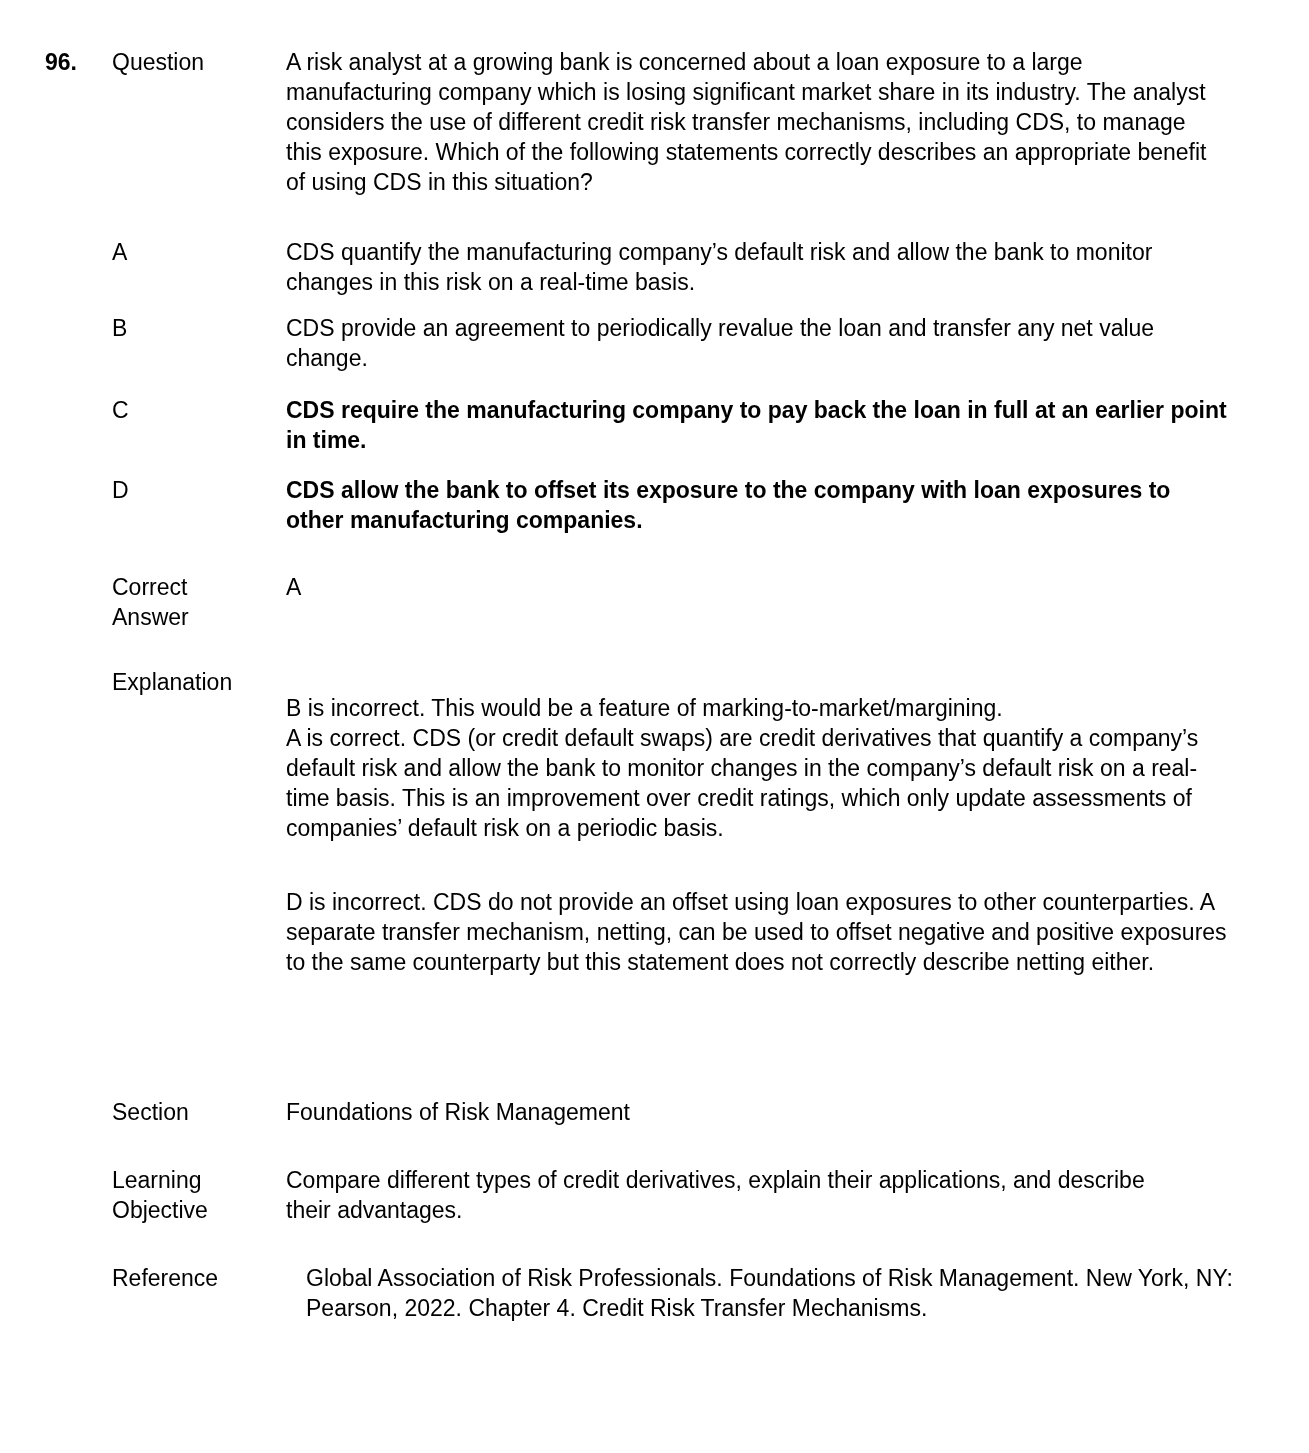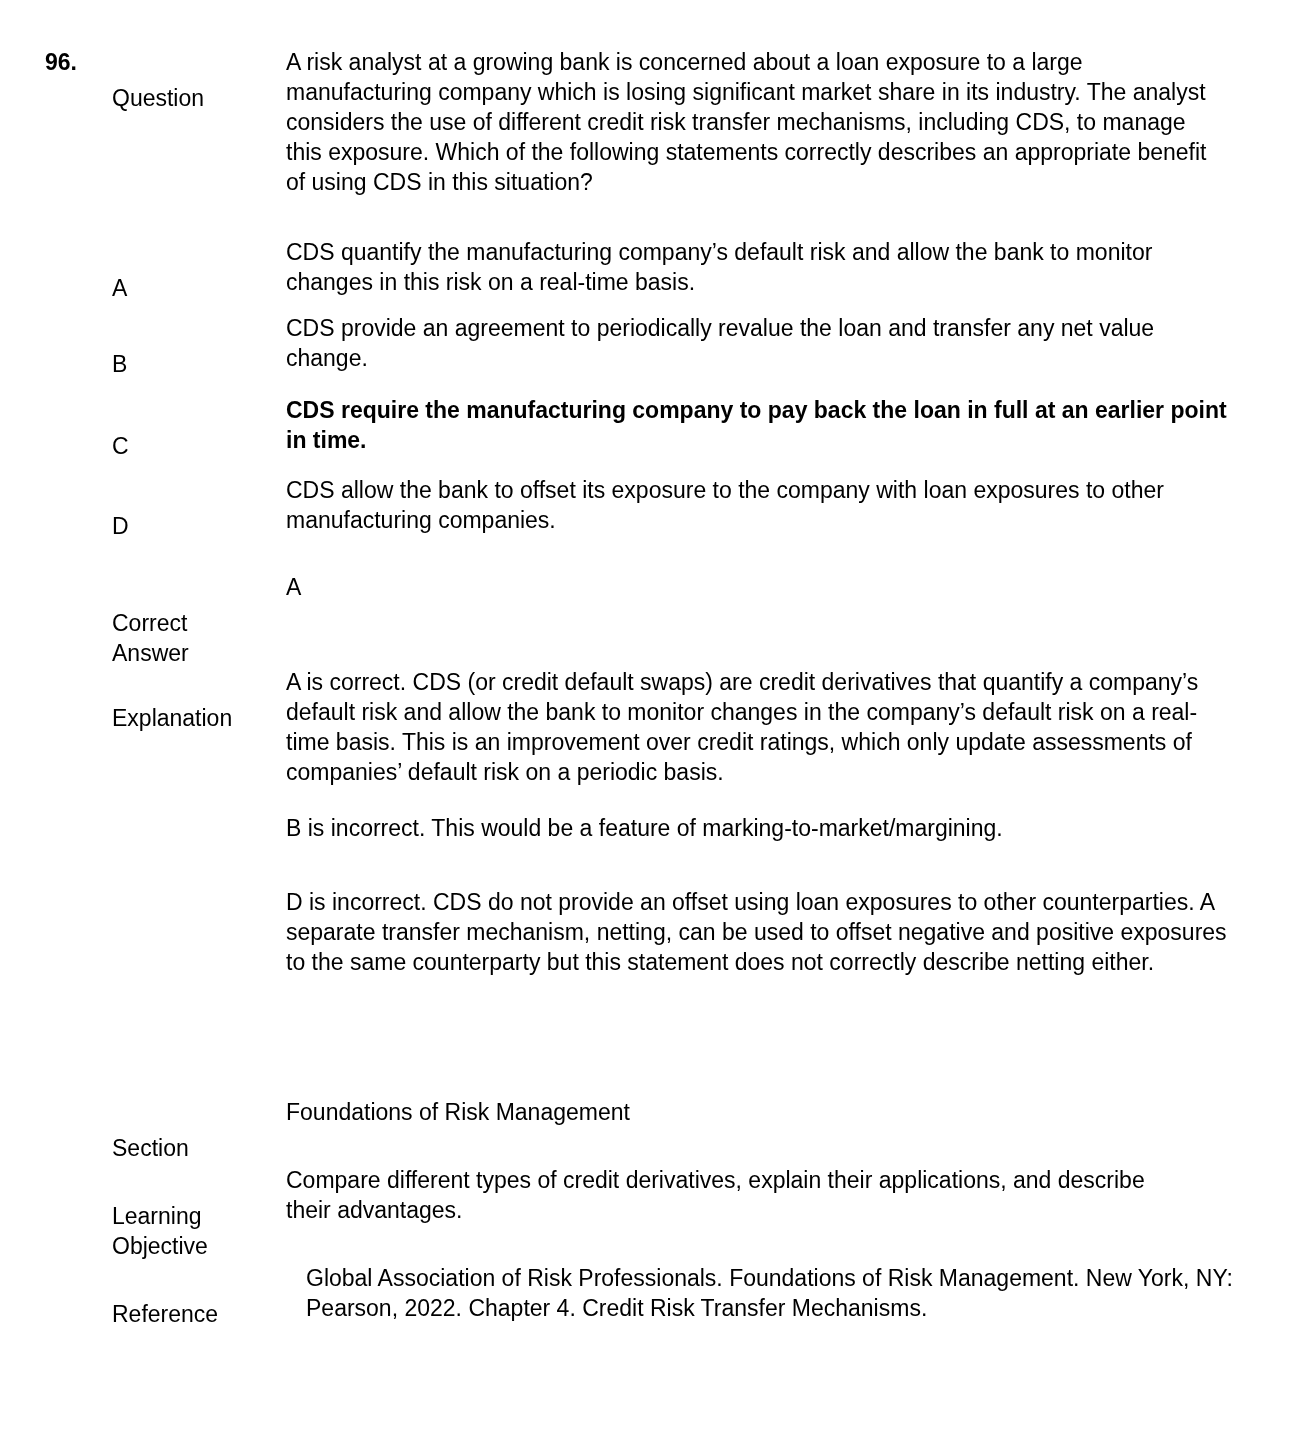--- a/index.html
+++ b/index.html
@@ -26,21 +26,20 @@
       position: absolute;
       left: 45px;
       top: 0;
       font-weight: bold;
     }
     .label {
       position: absolute;
       left: 112px;
       top: 0;
       width: 165px;
-      margin-top: 36px;
     }
     .content {
       position: absolute;
       left: 286px;
       top: 0;
       width: 950px;
     }
     .para {
       margin: 0;
     }
@@ -64,36 +63,36 @@
   <div class="content" style="width:935px;">CDS provide an agreement to periodically revalue the loan and transfer any net value change.</div>
 </div>
 
 <div class="row" style="top:395px;">
   <span class="label">C</span>
   <div class="content" style="width:945px;font-weight:bold;">CDS require the manufacturing company to pay back the loan in full at an earlier point in time.</div>
 </div>
 
 <div class="row" style="top:475px;">
   <span class="label">D</span>
-  <div class="content" style="width:935px;">CDS allow the bank to offset its exposure to the company with loan exposures to other manufacturing companies.</div>
+  <div class="content" style="width:935px;font-weight:bold;">CDS allow the bank to offset its exposure to the company with loan exposures to other manufacturing companies.</div>
 </div>
 
 <div class="row" style="top:572px;">
   <span class="label">
     <span>Correct</span><br>
     <span>Answer</span>
   </span>
   <div class="content">A</div>
 </div>
 
 <div class="row" style="top:667px;">
   <span class="label">Explanation</span>
   <div class="content" style="width:950px;">
+    <p class="para" style="margin-top:26px;">B is incorrect. This would be a feature of marking-to-market/margining.</p>
     <p class="para" style="height:120px;">A is correct. CDS (or credit default swaps) are credit derivatives that quantify a company’s default risk and allow the bank to monitor changes in the company’s default risk on a real-time basis. This is an improvement over credit ratings, which only update assessments of companies’ default risk on a periodic basis.</p>
-    <p class="para" style="margin-top:26px;">B is incorrect. This would be a feature of marking-to-market/margining.</p>
     <p class="para" style="margin-top:44px;">D is incorrect. CDS do not provide an offset using loan exposures to other counterparties. A separate transfer mechanism, netting, can be used to offset negative and positive exposures to the same counterparty but this statement does not correctly describe netting either.</p>
   </div>
 </div>
 
 <div class="row" style="top:1097px;">
   <span class="label">Section</span>
   <div class="content">Foundations of Risk Management</div>
 </div>
 
 <div class="row" style="top:1165px;">

